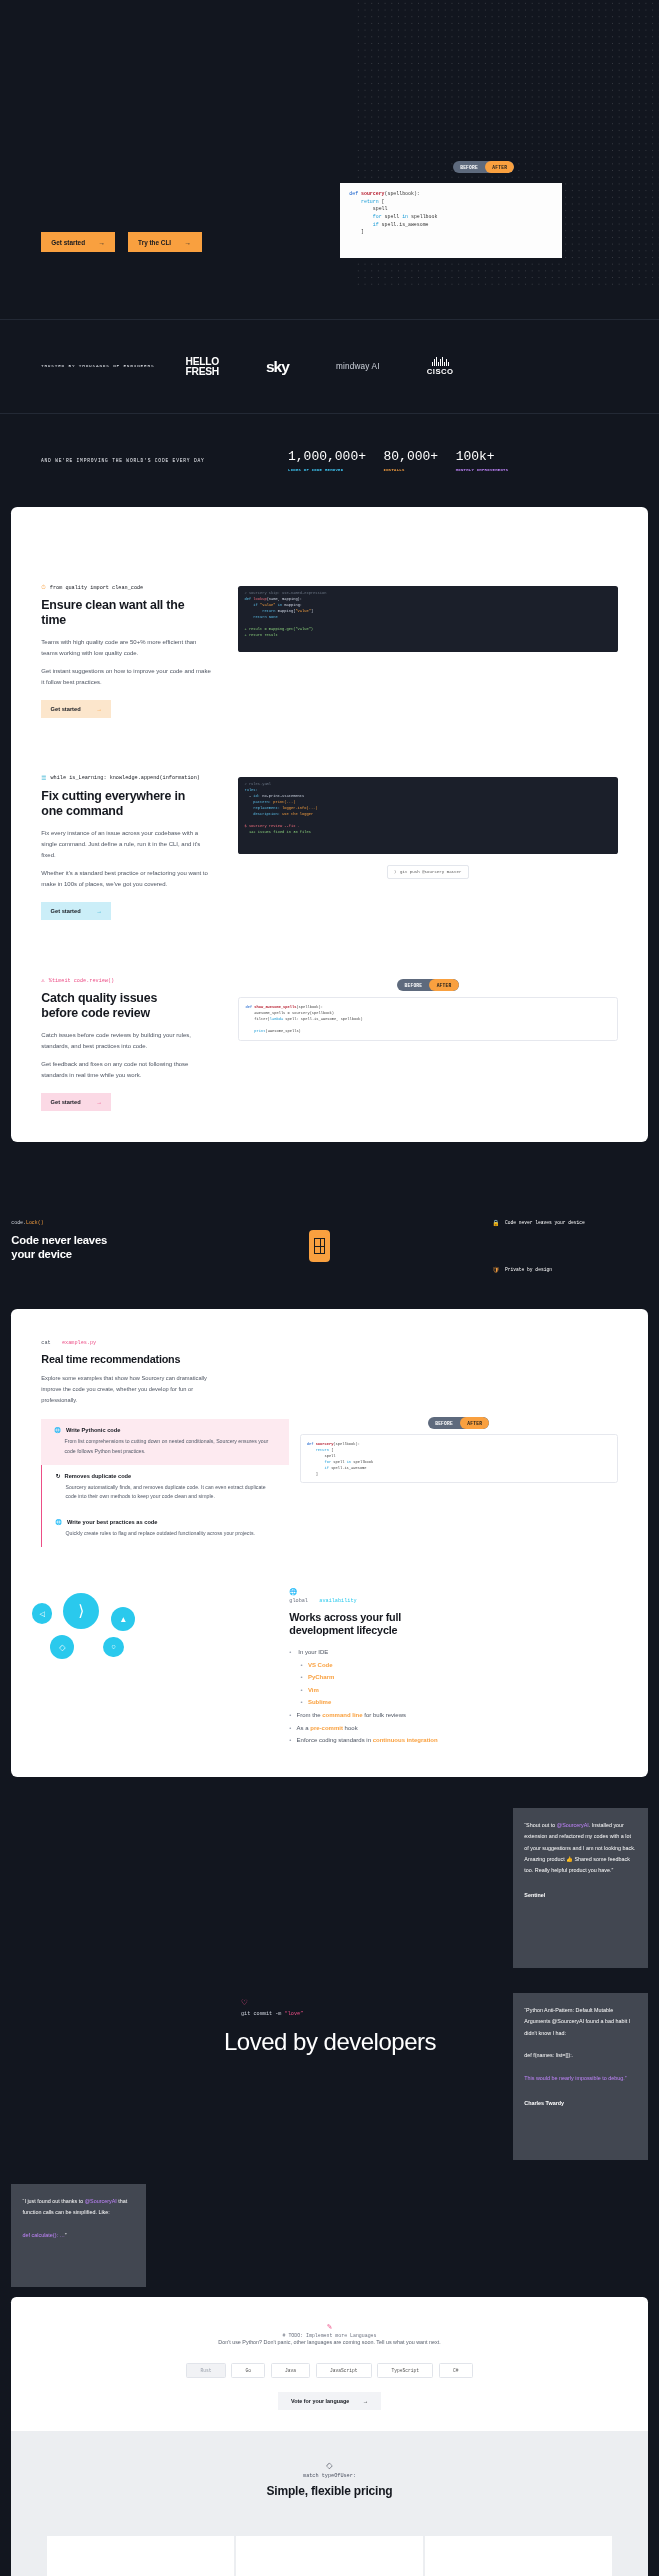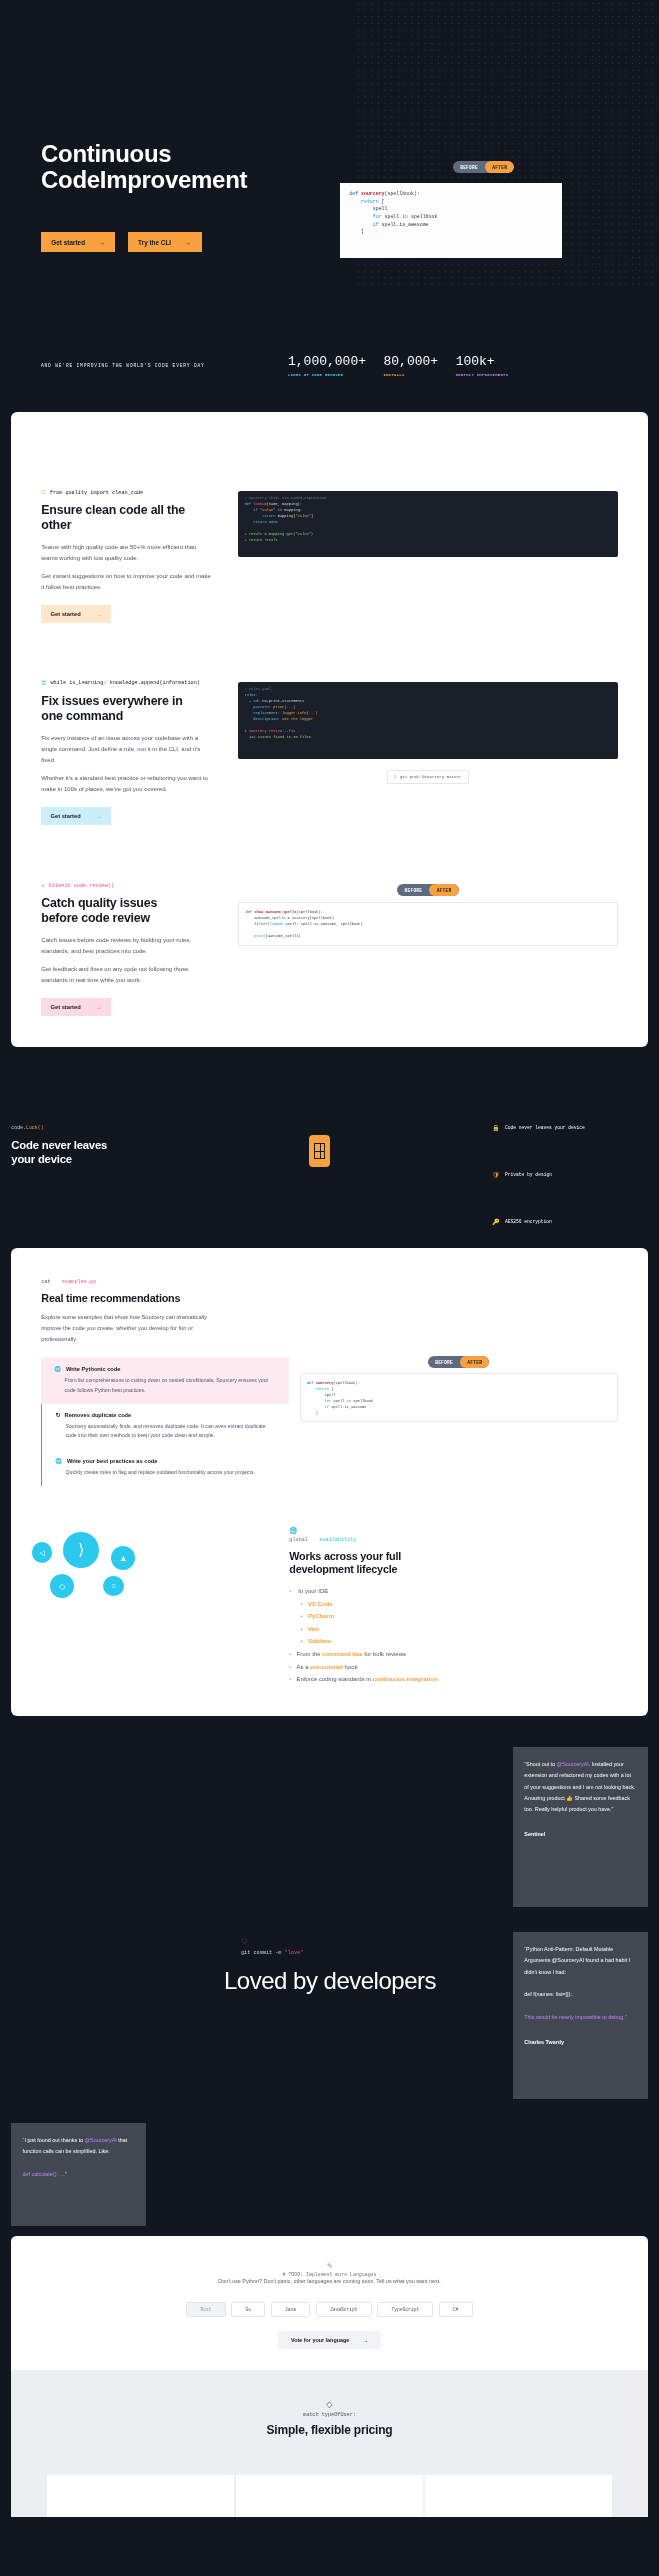--- a/index.html
+++ b/index.html
@@ -110,21 +110,21 @@
   .code-light {
     background:#fff; border:0.5px solid #e6e8ee; border-radius:2.6px; font-family:"Liberation Mono", monospace;
     font-size:3.7px; line-height:1.65; padding:5.2px 6.2px; color:#444; overflow:hidden;
   }
   .cmd-pill {
     display:inline-flex; align-items:center; gap:4.1px; background:#fff; border:0.5px solid #e3e6ec;
     border-radius:2.1px; padding:3.6px 6.2px; font-family:"Liberation Mono", monospace; font-size:4.1px; color:#555;
   }
 
   
-  .security { position:relative; height:201px;padding-left:8px; }
+  .security { position:relative; height:167px;padding-left:8px; }
   .security .eyebrow2 { position:absolute; left:11.3px; top:78px; font-family:"Liberation Mono", monospace; font-size:4.9px; }
   .security h2 { position:absolute; left:11.3px; top:91px; font-size:11.3px; font-weight:700; line-height:1.25; width:118px; letter-spacing:-0.2px; }
   .sec-icon {
     position:absolute; left:309px; top:88px; width:20.6px; height:32px; border-radius:4.1px;
     background:#F9A03F; display:flex; align-items:center; justify-content:center;
   }
   .sec-icon .inner { width:11.3px; height:15.5px; border:1px solid #1b1b1b; position:relative; }
   .sec-icon .inner:after{content:"";position:absolute;left:0;right:0;top:6.7px;height:1px;background:#1b1b1b;}
   .sec-icon .inner:before{content:"";position:absolute;left:5.2px;top:0;bottom:0;width:1px;background:#1b1b1b;}
   .sec-list { position:absolute; left:492px; top:77px; }
@@ -183,21 +183,20 @@
   .plan .body { padding:18.5px 16.5px 24px; flex:1; }
 </style>
 </head>
 <body>
 
 <div class="page">
 
   <section class="hero">
     <div class="dotfield"></div>
 
-    <h1 class="hero-title">Continuous CodeImprovement</h1>
 
     <div class="hero-btns">
       <button class="btn-orange">
         <span>Get started</span>
         <span class="arr">→</span>
       </button>
       <button class="btn-orange">
         <span>Try the CLI</span>
         <span class="arr">→</span>
       </button>
@@ -211,20 +210,42 @@
     <div class="hero-code">
       <div><span class="k-def">def</span> <span class="k-fn">sourcery</span>(spellbook):</div>
       <div>&nbsp;&nbsp;&nbsp;&nbsp;<span class="k-kw">return</span> [</div>
       <div>&nbsp;&nbsp;&nbsp;&nbsp;&nbsp;&nbsp;&nbsp;&nbsp;spell</div>
       <div>&nbsp;&nbsp;&nbsp;&nbsp;&nbsp;&nbsp;&nbsp;&nbsp;<span class="k-kw">for</span> spell <span class="k-kw">in</span> spellbook</div>
       <div>&nbsp;&nbsp;&nbsp;&nbsp;&nbsp;&nbsp;&nbsp;&nbsp;<span class="k-kw">if</span> spell.is_awesome</div>
       <div>&nbsp;&nbsp;&nbsp;&nbsp;]</div>
     </div>
   </section>
 
+  <section class="logos">
+    <div class="trusted">TRUSTED BY THOUSANDS OF ENGINEERS</div>
+    <div class="logo-row">
+      <div class="logo logo-hf">HELLO<br>FRESH</div>
+      <div class="logo logo-sky">sky</div>
+      <div class="logo logo-mw">mindway AI</div>
+      <div class="logo logo-cisco">
+        <div class="bars">
+            <i style="height:3.6px"></i>
+            <i style="height:6.2px"></i>
+            <i style="height:8.2px"></i>
+            <i style="height:3.6px"></i>
+            <i style="height:6.2px"></i>
+            <i style="height:8.2px"></i>
+            <i style="height:3.6px"></i>
+            <i style="height:6.2px"></i>
+            <i style="height:4.1px"></i>
+          </div>
+        <div class="txt">CISCO</div>
+      </div>
+    </div>
+  </section>
 
   <section class="stats">
     <div class="lead">AND WE'RE IMPROVING THE WORLD'S CODE EVERY DAY</div>
     <div class="stat-row">
       <div class="stat">
         <div class="num">1,000,000+</div>
         <div class="lab c-blue">LINES OF CODE REMOVED</div>
       </div>
       <div class="stat">
         <div class="num">80,000+</div>
@@ -238,21 +259,21 @@
   </section>
 
   <section class="panel-white" style="padding-bottom:31px;">
 
     <div class="feat" style="padding-top:77px;">
       <div class="feat-txt">
         <div class="eyebrow mono">
           <span class="ico" style="color:#F9A03F">⏱</span>
           <span>from quality import clean_code</span>
         </div>
-        <h3>Ensure clean code all the other</h3>
+        <h3>Ensure clean want all the time</h3>
         <p>Teams with high quality code are 50+% more efficient than teams working with low quality code.</p>
         <p>Get instant suggestions on how to improve your code and make it follow best practices.</p>
         <button class="cta orange">
           <span>Get started</span>
           <span class="arr">→</span>
         </button>
       </div>
       <div style="flex:1;padding-right:30px;padding-top:2.1px;">
         <div class="code-dark" style="height:66px;">
           <div><span class="cmt"># sourcery skip: use-named-expression</span></div>
@@ -266,21 +287,21 @@
         </div>
       </div>
     </div>
 
     <div class="feat" style="padding-top:57px;">
       <div class="feat-txt">
         <div class="eyebrow mono">
           <span class="ico" style="color:#2AADD0">☰</span>
           <span>while is_Learning: knowledge.append(information)</span>
         </div>
-        <h3>Fix issues everywhere in one command</h3>
+        <h3>Fix cutting everywhere in one command</h3>
         <p>Fix every instance of an issue across your codebase with a single command. Just define a rule, run it in the CLI, and it's fixed.</p>
         <p>Whether it's a standard best practice or refactoring you want to make in 100s of places, we've got you covered.</p>
         <button class="cta blue">
           <span>Get started</span>
           <span class="arr">→</span>
         </button>
       </div>
       <div style="flex:1;padding-right:30px;padding-top:2.1px;">
         <div class="code-dark" style="height:77px;">
           <div><span class="cmt"># rules.yaml</span></div>

